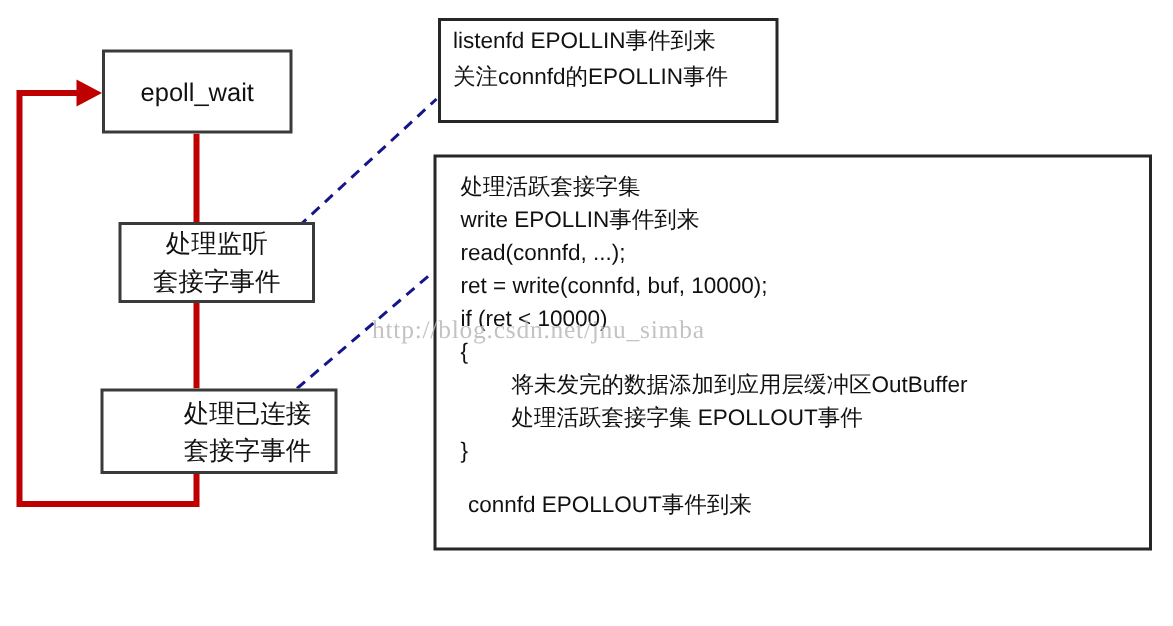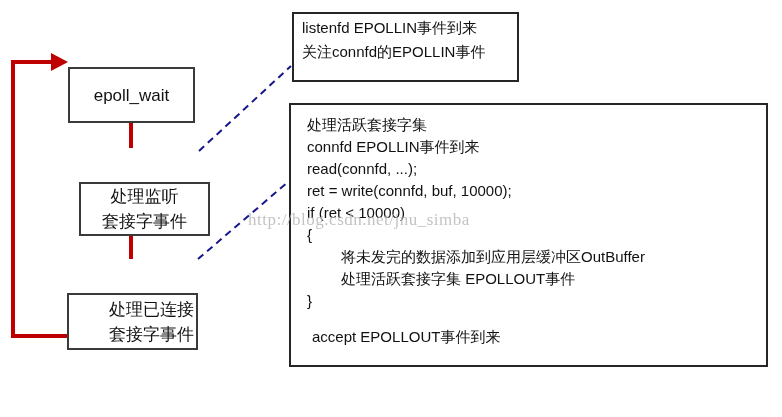--- a/index.html
+++ b/index.html
@@ -27,25 +27,24 @@
     border: 2px solid #3a3a3a;
     display: flex;
     flex-direction: column;
     align-items: center;
     justify-content: center;
     text-align: center;
     z-index: 2;
     font-size: 17px;
     line-height: 25px;
     color: #111111;
-    margin-top: 34px;
   }
   .node-epoll      { left: 68px; top: 33px;  width: 127px; height: 56px; }
   .node-listen     { left: 79px; top: 148px; width: 131px; height: 54px; }
-  .node-connected  { left: 67px; top: 259px; width: 131px; height: 57px; padding-left: 38px; }
+  .node-connected  { left: 67px; top: 259px; width: 158px; height: 57px; padding-left: 38px; }
 
   .note-box {
     position: absolute;
     background: #ffffff;
     border: 2px solid #262626;
     z-index: 2;
     font-size: 15px;
     color: #111111;
     white-space: nowrap;
   }
@@ -111,27 +110,27 @@
     <span>套接字事件</span>
   </div>
 
   <div class="note-box note-accept">
     <div class="line">listenfd EPOLLIN事件到来</div>
     <div class="line">关注connfd的EPOLLIN事件</div>
   </div>
 
   <div class="note-box note-process">
     <div class="line">处理活跃套接字集</div>
-    <div class="line">connfd  EPOLLIN事件到来</div>
+    <div class="line">write  EPOLLIN事件到来</div>
     <div class="line">read(connfd, ...);</div>
     <div class="line">ret = write(connfd, buf, 10000);</div>
     <div class="line">if (ret &lt; 10000)</div>
     <div class="line">{</div>
     <div class="line indent">将未发完的数据添加到应用层缓冲区OutBuffer</div>
     <div class="line indent">处理活跃套接字集  EPOLLOUT事件</div>
     <div class="line">}</div>
     <div class="spacer"></div>
-    <div class="line indent-sm">accept  EPOLLOUT事件到来</div>
+    <div class="line indent-sm">connfd  EPOLLOUT事件到来</div>
   </div>
 
   <div class="watermark">http://blog.csdn.net/jnu_simba</div>
 
 </div>
 
 </body></html>

